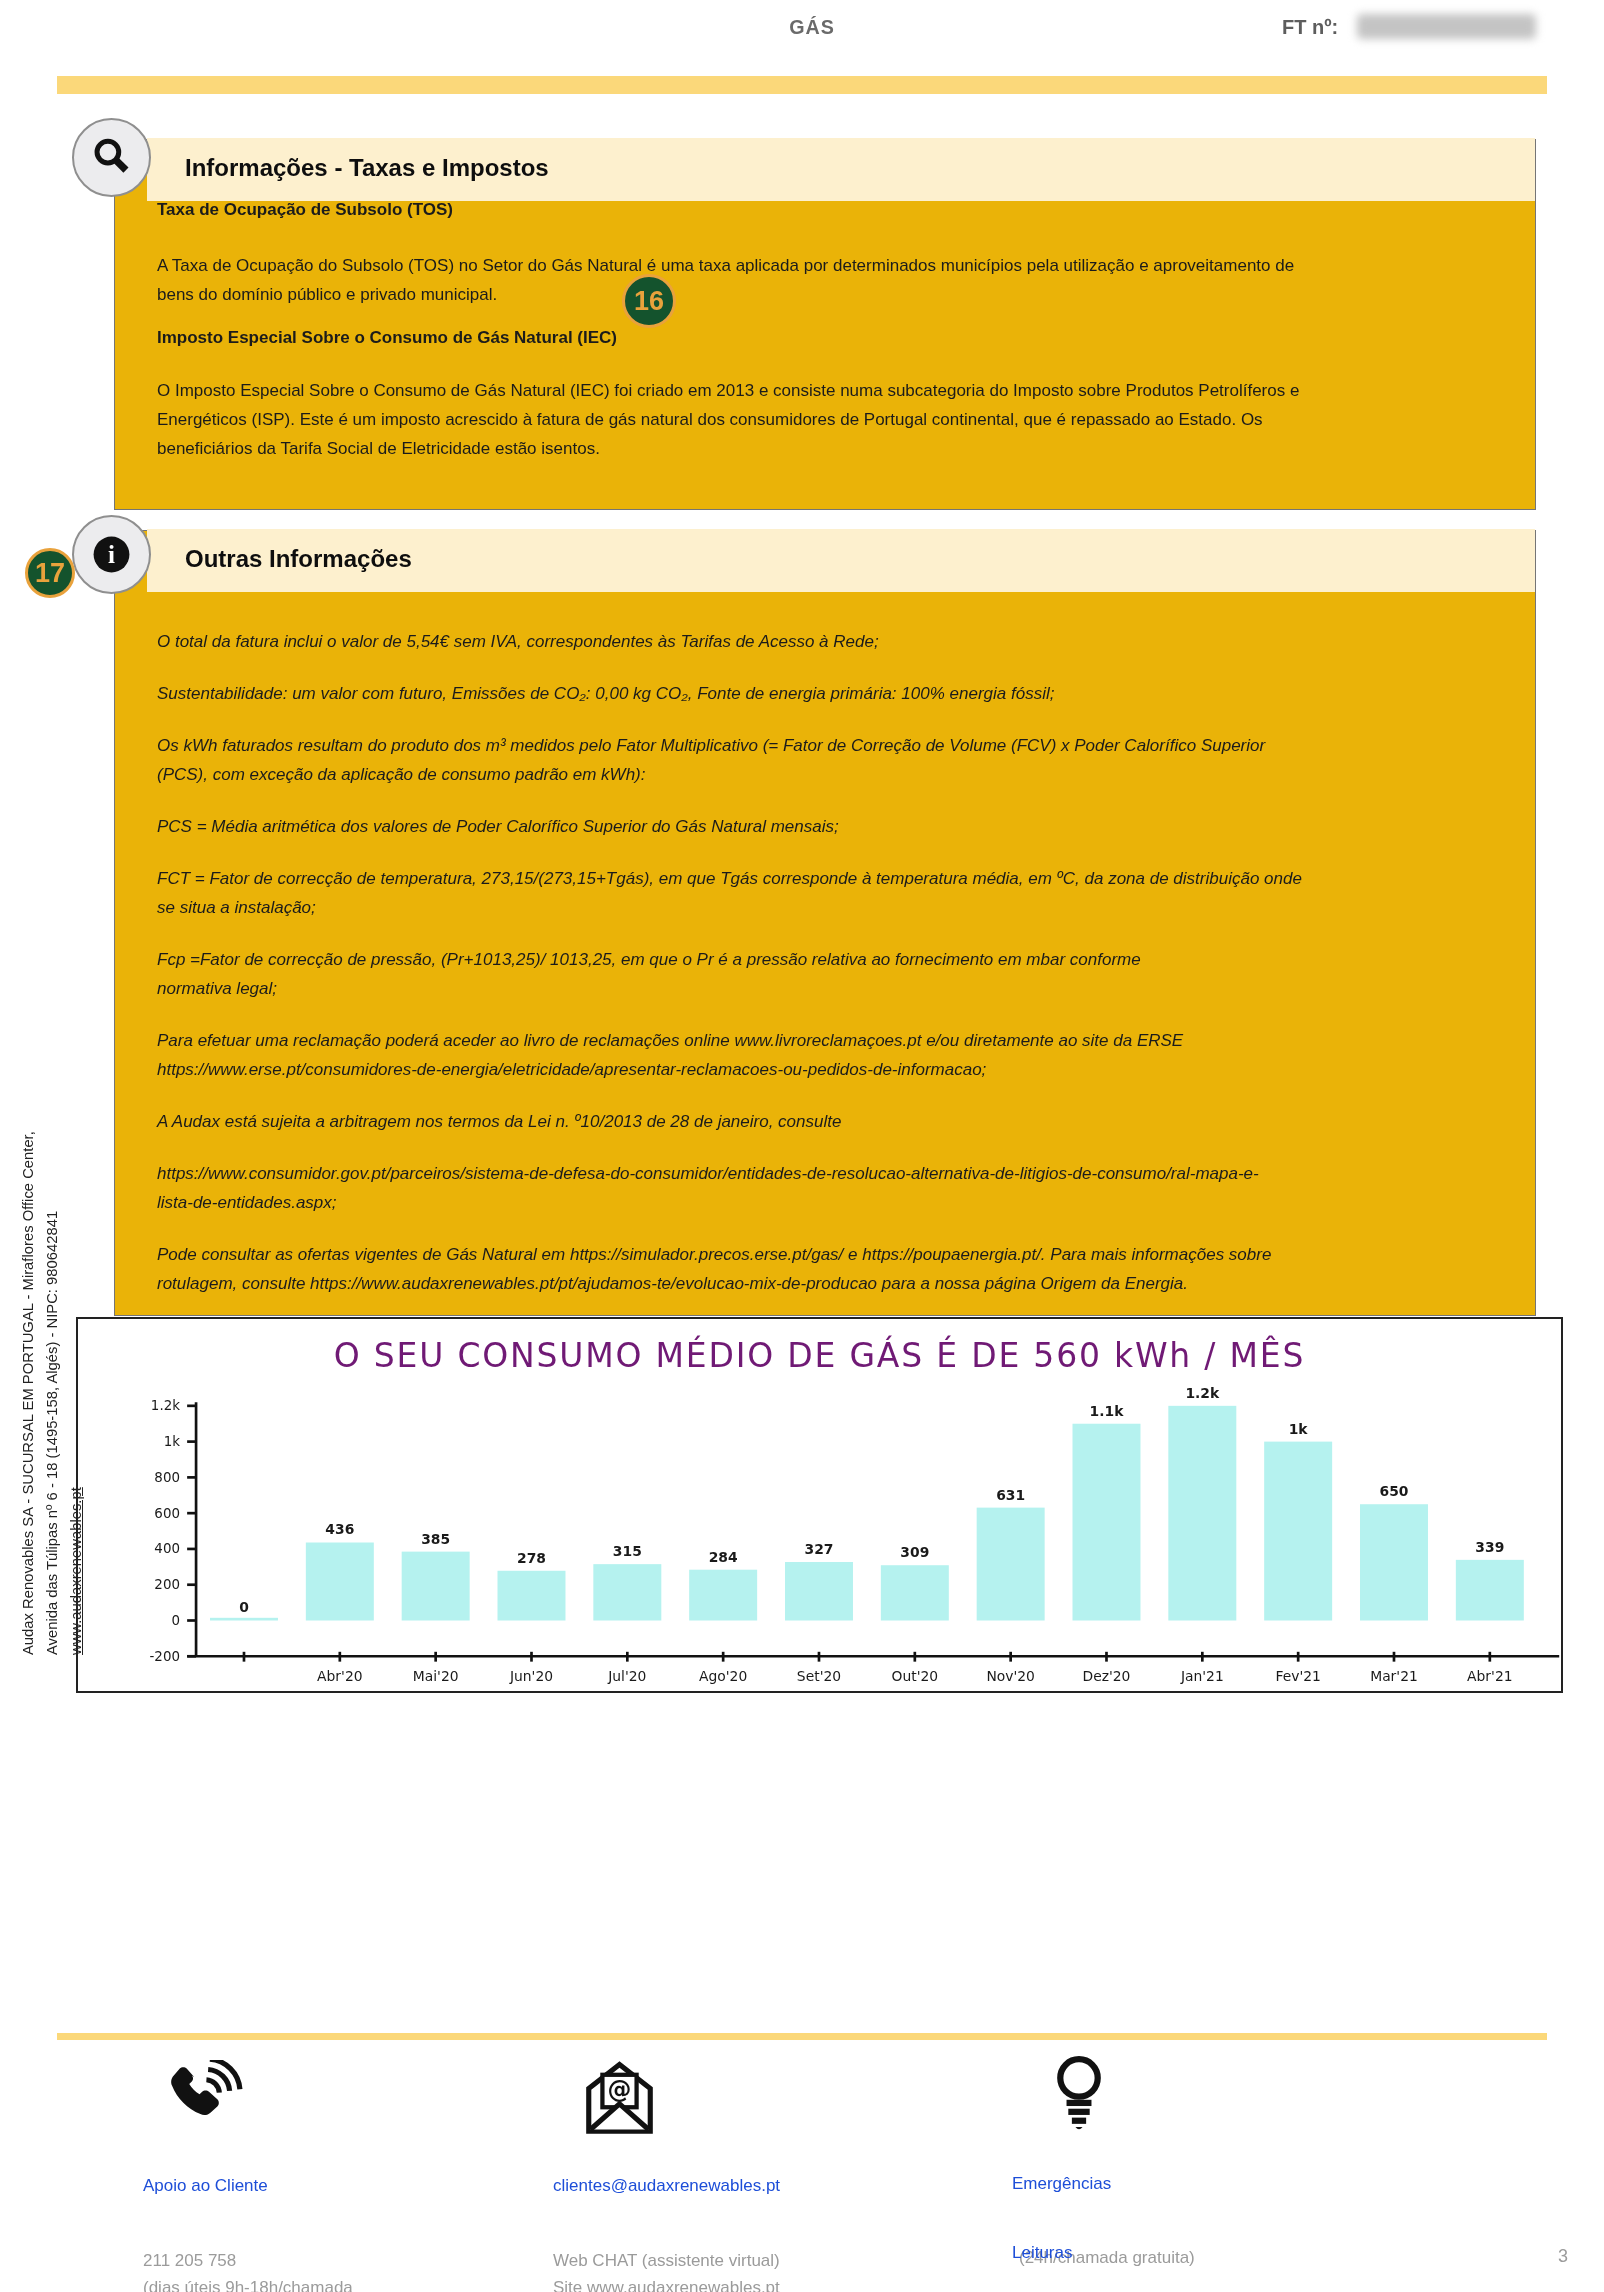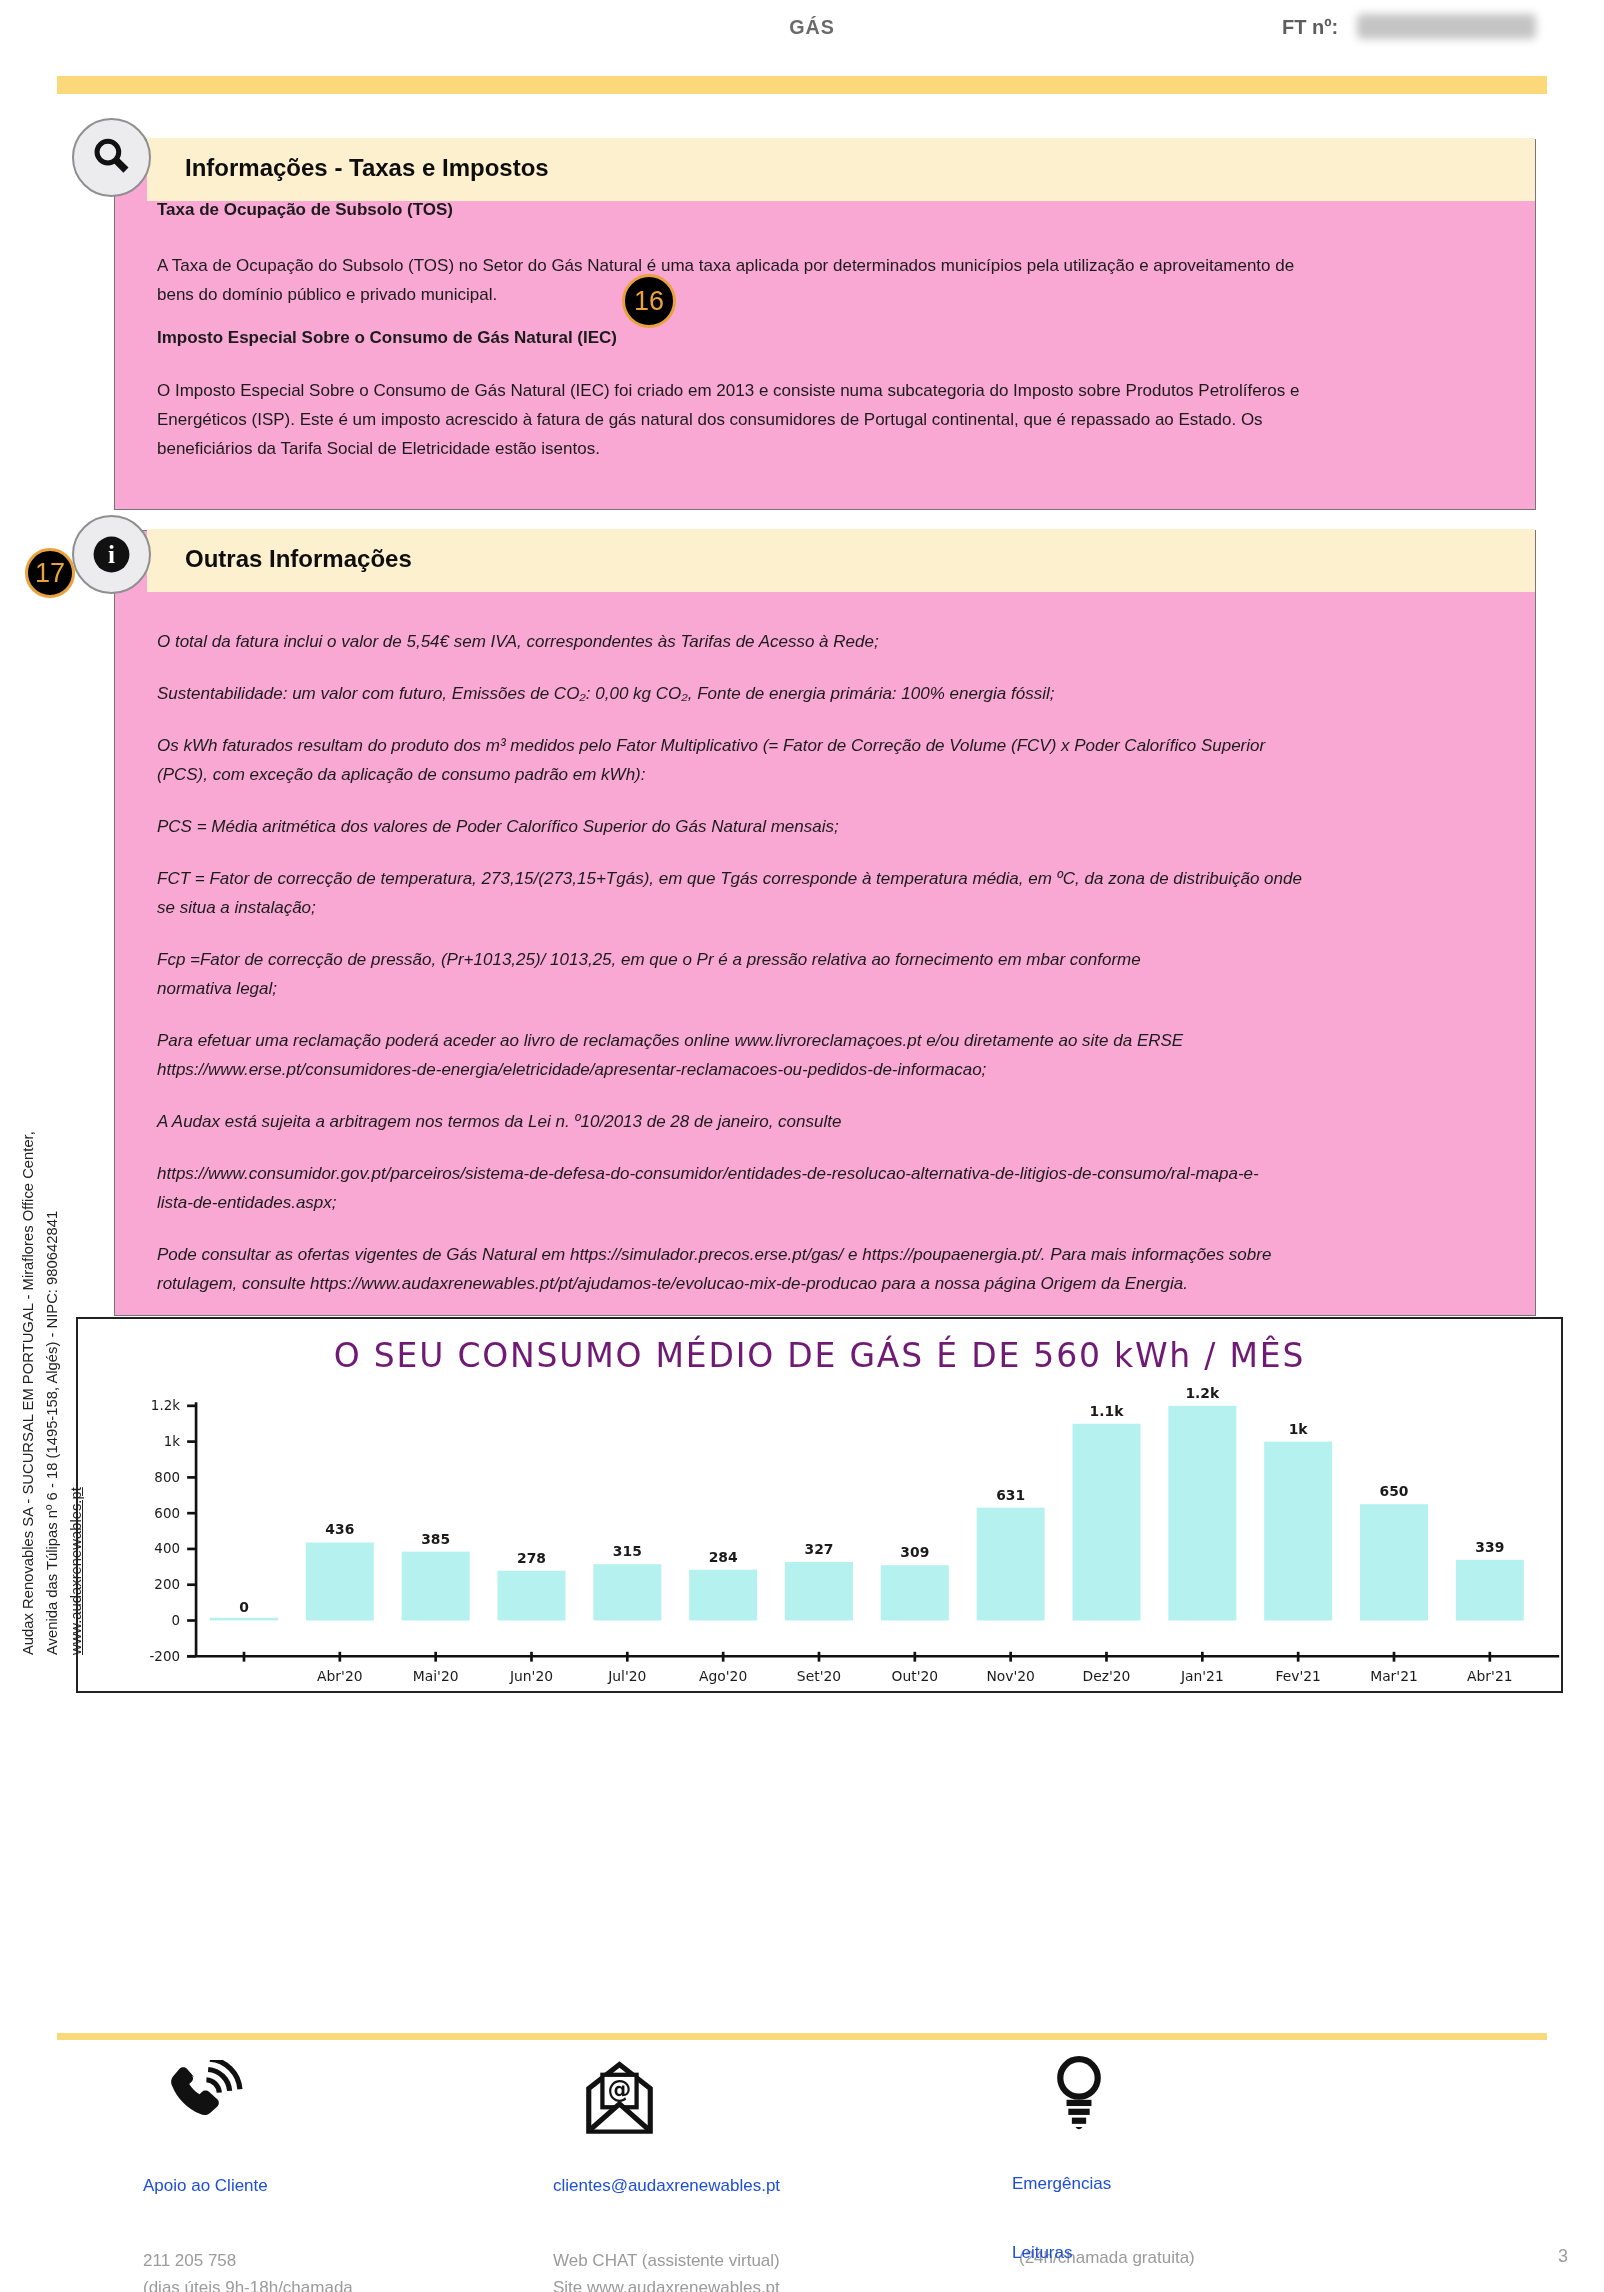--- a/index.html
+++ b/index.html
@@ -8,35 +8,35 @@
 
   
   .hdr-title{position:absolute;top:16px;left:0;width:1558px;text-align:center;
              font-size:19.7px;font-weight:bold;color:#6a6a6a;letter-spacing:0.9px;padding-left:33px;}
   .hdr-ft{position:absolute;top:16px;left:1282px;font-size:20px;font-weight:bold;color:#5d5d5d;}
   .redacted{position:absolute;top:14.3px;left:1357px;width:179px;height:25px;background:#c4c4c4;
             border-radius:4.5px;filter:blur(4.5px);}
   .topbar{position:absolute;left:57px;top:76px;width:1490px;height:18px;background:#fbd87a;}
 
   
-  .secbox{position:absolute;left:114px;width:1420px;border:1.8px solid #757575;background:#f9a8d4;}
+  .secbox{position:absolute;left:114px;width:1420px;border:1.8px solid #757575;background:#eab308;}
   .sec1{top:139px;height:369px;}
   .sec2{top:530px;height:784px;}
   .band{position:absolute;left:32px;top:-1.8px;height:63px;background:#fdf0ce;}
   .band.b1{width:1388px;}
   .sec-title{position:absolute;left:70px;top:14.3px;font-size:24px;font-weight:bold;color:#0e0e0e;}
 
   .iconcircle{position:absolute;width:79px;height:79px;border-radius:50%;background:#ececee;
               border:2.7px solid #8f8f8f;box-sizing:border-box;display:flex;align-items:center;justify-content:center;}
   .ic1{left:72px;top:118px;}
   .ic2{left:72px;top:515px;}
 
   .badge{position:absolute;border:3.6px solid #e9a23c;border-radius:50%;color:#e9a23c;
-         background:#000000;display:flex;align-items:center;justify-content:center;
-         font-size:27px;font-weight:normal;box-sizing:border-box;}
+         background:#14532d;display:flex;align-items:center;justify-content:center;
+         font-size:27px;font-weight:bold;box-sizing:border-box;}
   .badge16{left:622px;top:274px;width:54px;height:54px;}
   .badge17{left:25px;top:548px;width:50px;height:50px;}
 
   .s1-h1{position:absolute;left:157px;top:200px;font-size:17px;font-weight:bold;}
   .s1-p1{position:absolute;left:157px;top:251px;width:1370px;font-size:17px;line-height:29px;white-space:pre-line;}
   .s1-h2{position:absolute;left:157px;top:328px;font-size:17px;font-weight:bold;}
   .s1-p2{position:absolute;left:157px;top:376px;width:1370px;font-size:17px;line-height:29px;white-space:pre-line;}
 
   .s2-body{position:absolute;left:157px;top:627px;width:1370px;font-style:italic;}
   .s2-body p{margin:0 0 23px 0;font-size:17px;line-height:29px;white-space:pre-line;}

